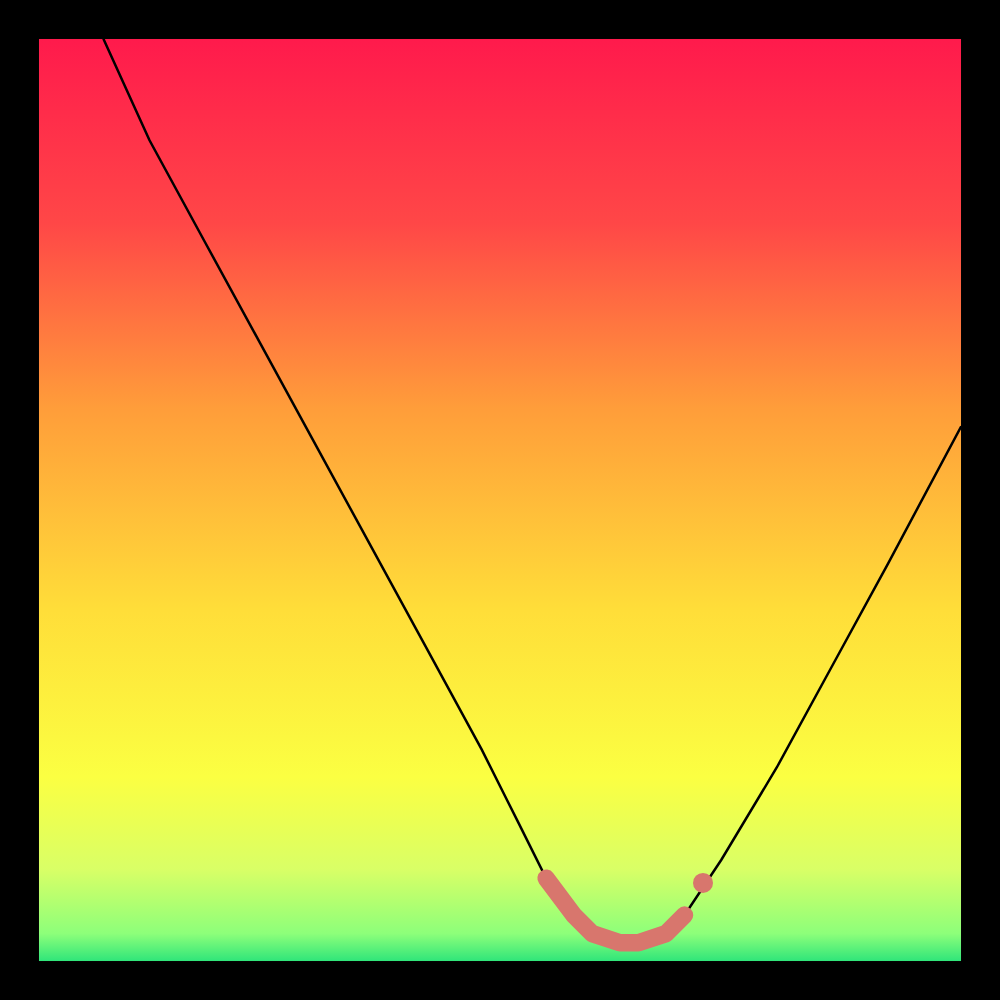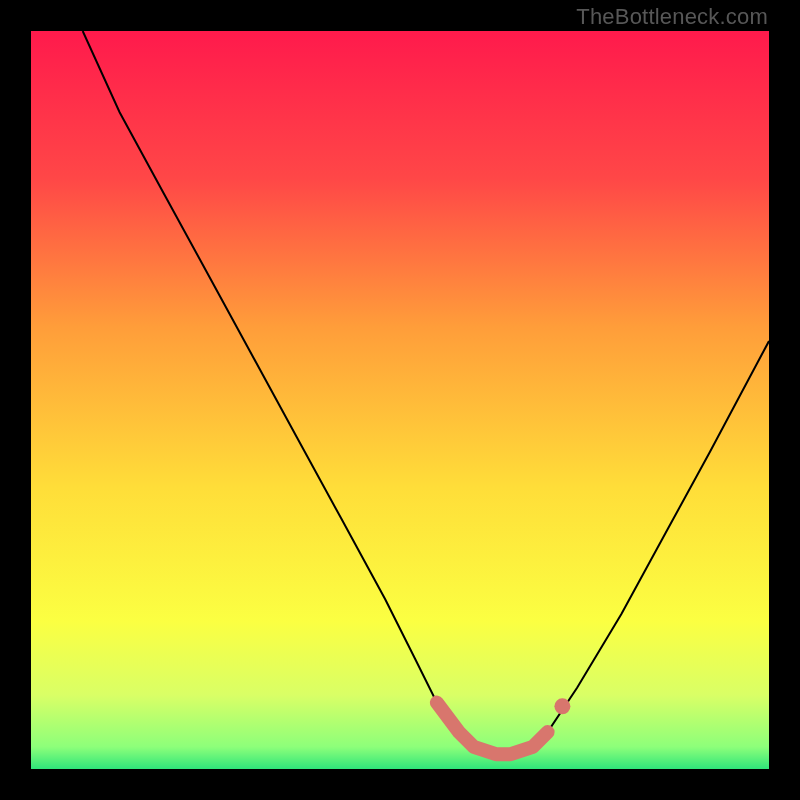--- a/index.html
+++ b/index.html
@@ -76,15 +76,14 @@
     <svg class="curve" viewBox="0 0 738 738" preserveAspectRatio="none">
       <path id="curve-path" d="M51.7 0.0 L88.6 81.2 L132.8 162.4 L177.1 243.5 L221.4 324.7 L265.7 405.9 L310.0 487.1 L354.2 568.3 L383.8 627.3 L405.9 671.6 L428.0 701.1 L442.8 715.9 L464.9 723.2 L479.7 723.2 L501.8 715.9 L516.6 701.1 L546.1 656.8 L590.4 583.0 L634.7 501.8 L679.0 420.7 L738.0 310.0" fill="none" stroke="#000" stroke-width="2"></path>
       <g id="marker-group">
           <path d="M405.9 671.6 L428.0 701.1 L442.8 715.9 L464.9 723.2 L479.7 723.2 L501.8 715.9 L516.6 701.1" fill="none" stroke="#d8766d" stroke-width="14" stroke-linecap="round" stroke-linejoin="round"></path>
           <circle cx="531.4" cy="675.3" r="8" fill="#d8766d"></circle>
         </g>
     </svg>
 
   </div>
 
-  <div class="watermark">TheBottleneck.com</div>
 
 </div>
 
 </body></html>

